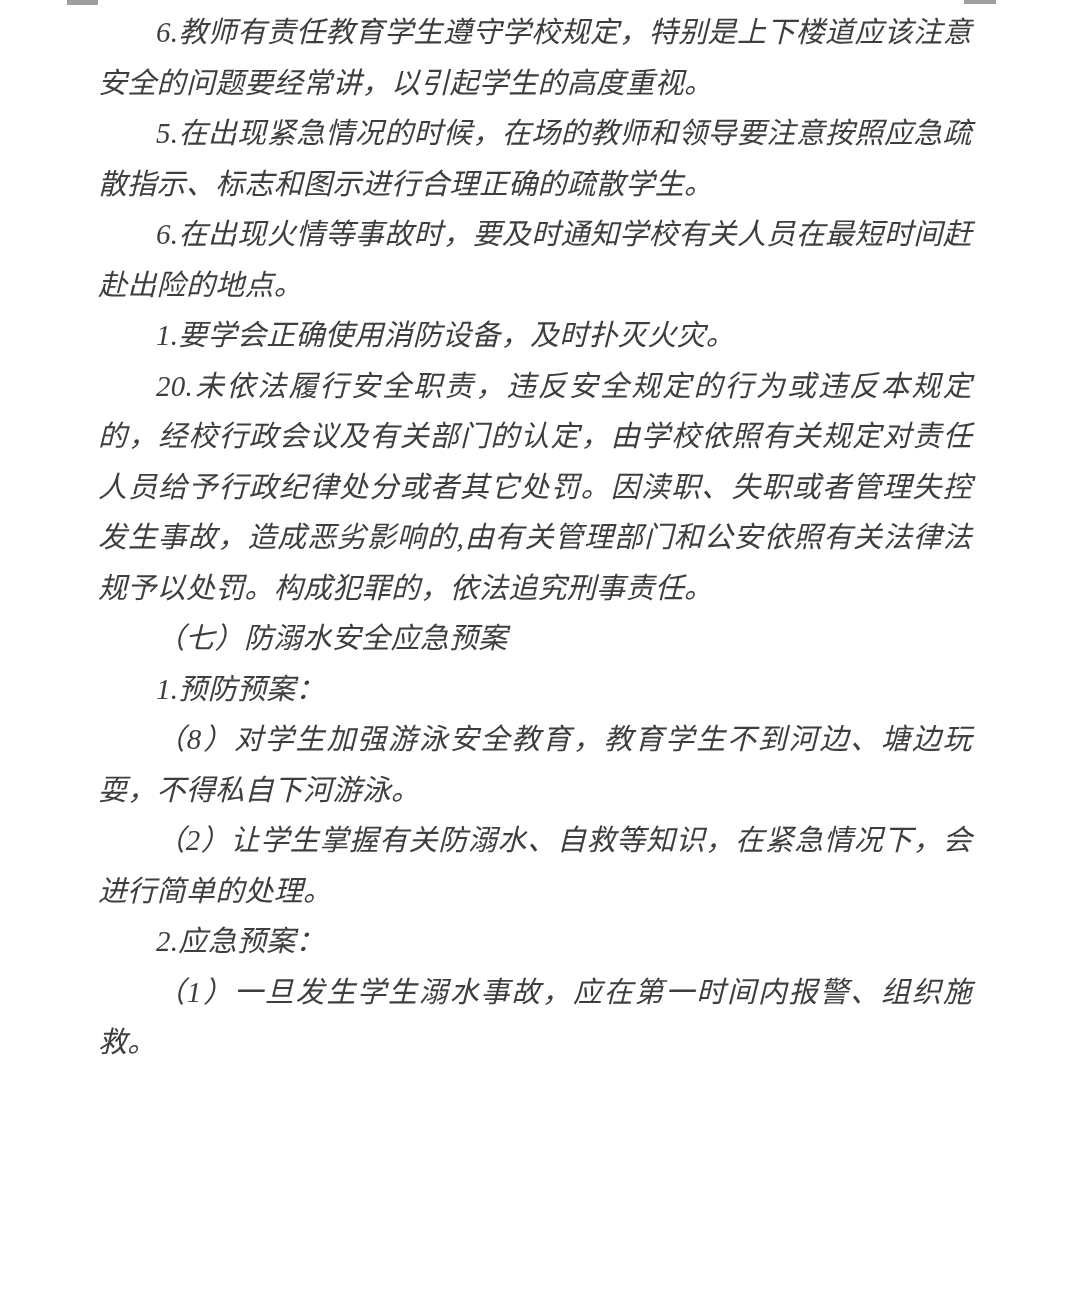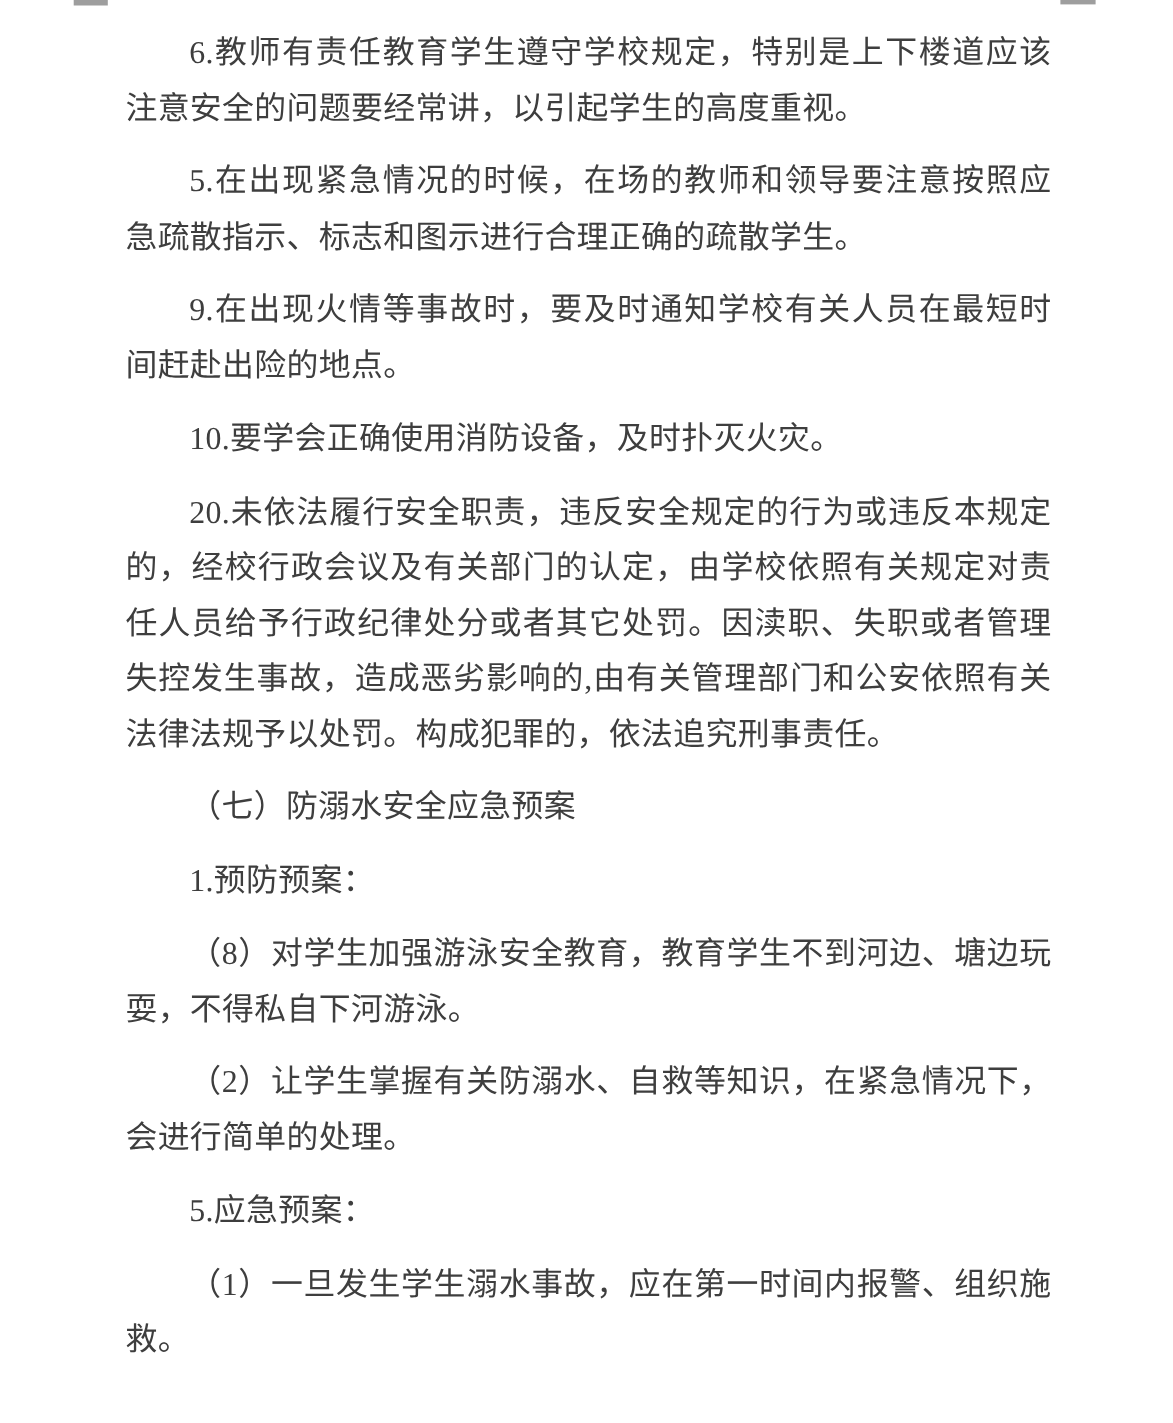--- a/index.html
+++ b/index.html
@@ -23,46 +23,47 @@
     top: 7px;
     width: 874px;
     font-size: 29px;
     line-height: 50.5px;
     font-weight: 400;
     text-align: justify;
     text-justify: inter-ideograph;
     letter-spacing: 0.3px;
   }
   .page-text p {
-    margin: 16px;
+    margin: 0;
     padding: 0;
     text-indent: 2em;
+    font-style: italic;
   }
   .artifact {
     position: absolute;
     top: 0;
   }
   .artifact-left  { left: 67px;  width: 31px; height: 5px; }
   .artifact-right { left: 964px; width: 32px; height: 4px; }
 </style>
 </head>
 <body style="background: rgb(255, 255, 255);">
 
 <div class="page">
 
   <div class="artifact artifact-left" style="background: rgb(158, 158, 158);"></div>
   <div class="artifact artifact-right" style="background: rgb(158, 158, 158);"></div>
 
   <div class="page-text" style="color: rgb(62, 62, 62);">
     <p>6.教师有责任教育学生遵守学校规定，特别是上下楼道应该注意安全的问题要经常讲，以引起学生的高度重视。</p>
     <p>5.在出现紧急情况的时候，在场的教师和领导要注意按照应急疏散指示、标志和图示进行合理正确的疏散学生。</p>
-    <p>9.在出现火情等事故时，要及时通知学校有关人员在最短时间赶赴出险的地点。</p>
-    <p>10.要学会正确使用消防设备，及时扑灭火灾。</p>
+    <p>6.在出现火情等事故时，要及时通知学校有关人员在最短时间赶赴出险的地点。</p>
+    <p>1.要学会正确使用消防设备，及时扑灭火灾。</p>
     <p>20.未依法履行安全职责，违反安全规定的行为或违反本规定的，经校行政会议及有关部门的认定，由学校依照有关规定对责任人员给予行政纪律处分或者其它处罚。因渎职、失职或者管理失控发生事故，造成恶劣影响的,由有关管理部门和公安依照有关法律法规予以处罚。构成犯罪的，依法追究刑事责任。</p>
     <p>（七）防溺水安全应急预案</p>
     <p>1.预防预案：</p>
     <p>（8）对学生加强游泳安全教育，教育学生不到河边、塘边玩耍，不得私自下河游泳。</p>
     <p>（2）让学生掌握有关防溺水、自救等知识，在紧急情况下，会进行简单的处理。</p>
-    <p>5.应急预案：</p>
+    <p>2.应急预案：</p>
     <p>（1）一旦发生学生溺水事故，应在第一时间内报警、组织施救。</p>
   </div>
 
 </div>
 
 </body></html>

